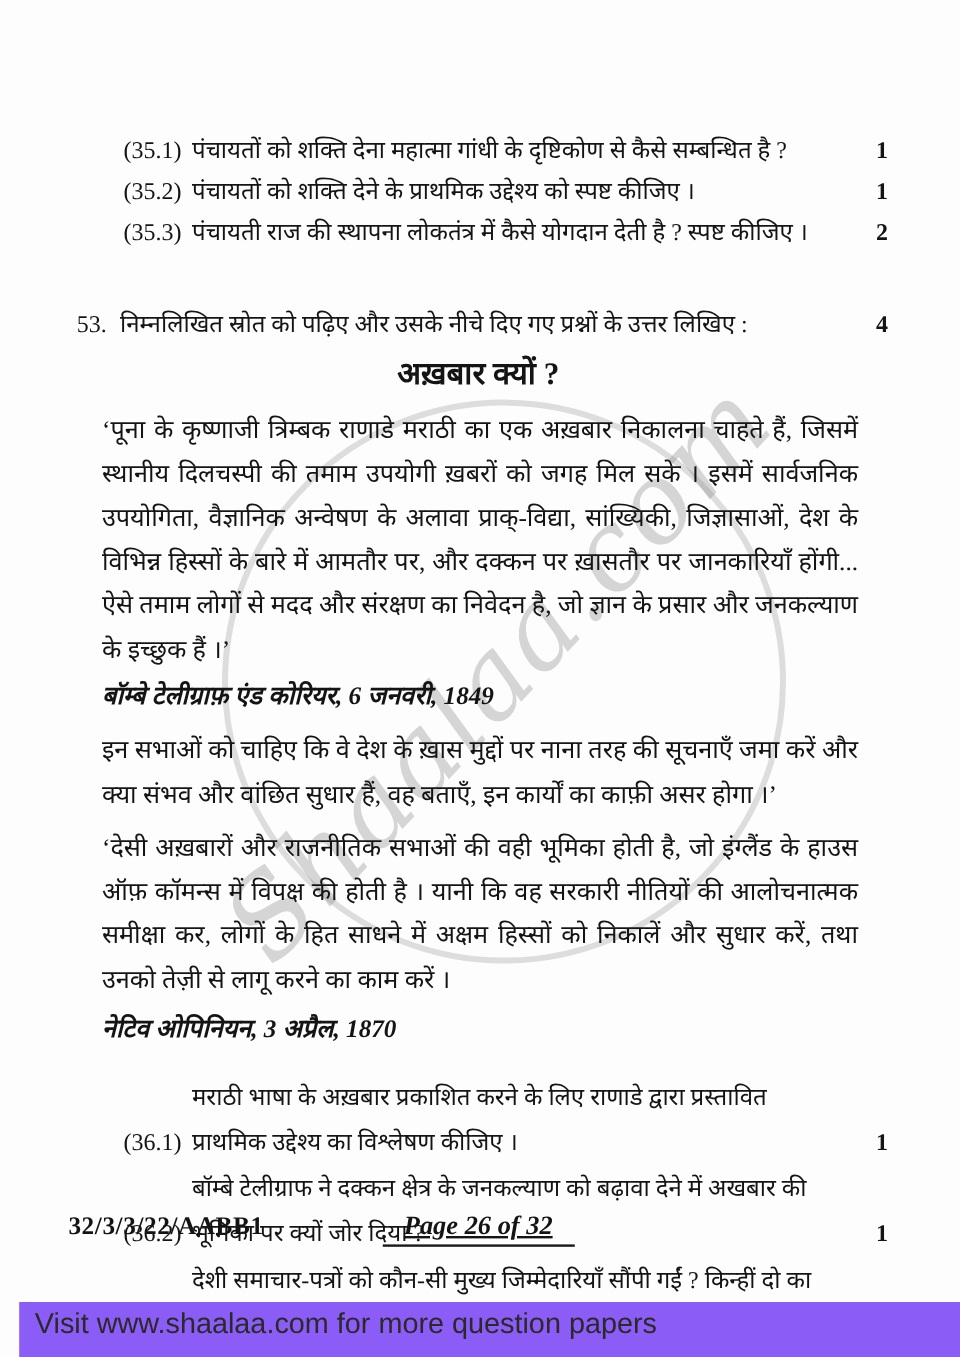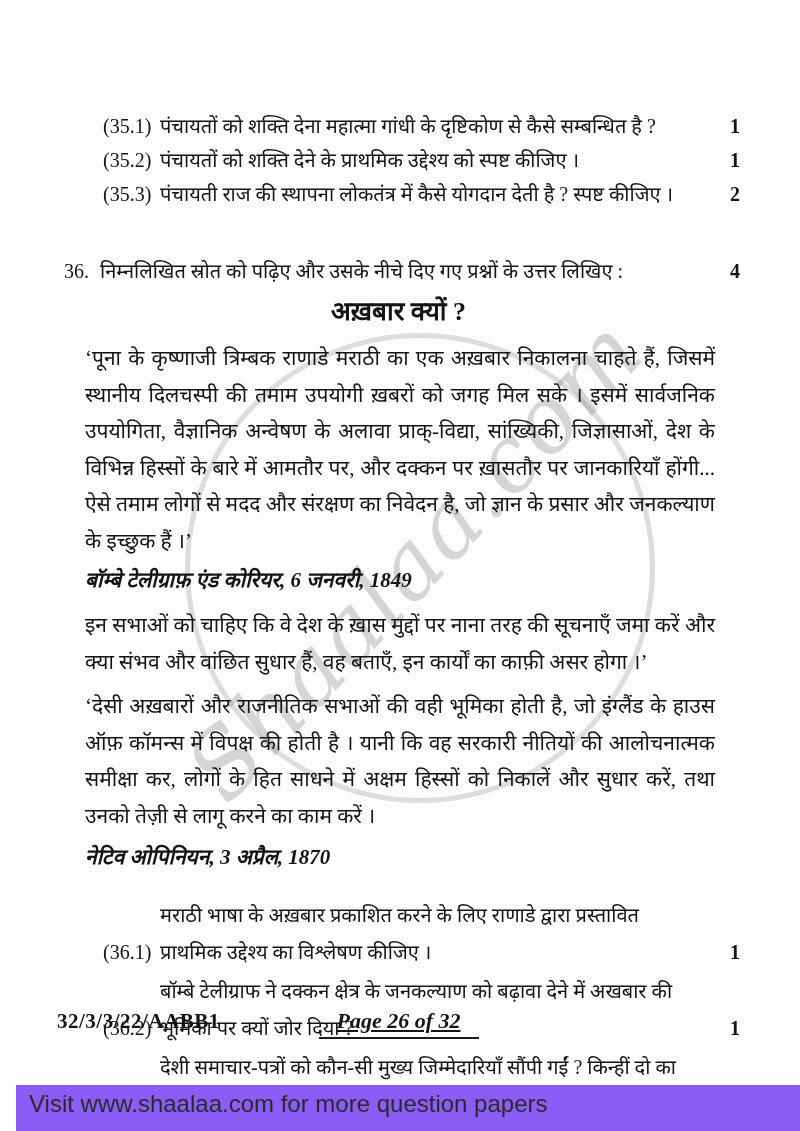--- a/index.html
+++ b/index.html
@@ -195,21 +195,21 @@
       <span class="qtext">पंचायतों को शक्ति देने के प्राथमिक उद्देश्य को स्पष्ट कीजिए ।</span>
       <span class="qmarks">1</span>
     </div>
     <div class="qrow">
       <span class="qnum">(35.3)</span>
       <span class="qtext">पंचायती राज की स्थापना लोकतंत्र में कैसे योगदान देती है ? स्पष्ट कीजिए ।</span>
       <span class="qmarks">2</span>
     </div>
 
     <div class="qrow qrow-main">
-      <span class="qnum">36.</span>
+      <span class="qnum">53.</span>
       <span class="qtext">निम्नलिखित स्रोत को पढ़िए और उसके नीचे दिए गए प्रश्नों के उत्तर लिखिए :</span>
       <span class="qmarks">4</span>
     </div>
 
     <div class="source-heading">अख़बार क्यों ?</div>
     <p class="para para-first">‘पूना के कृष्णाजी त्रिम्बक राणाडे मराठी का एक अख़बार निकालना चाहते हैं, जिसमें स्थानीय दिलचस्पी की तमाम उपयोगी ख़बरों को जगह मिल सके । इसमें सार्वजनिक उपयोगिता, वैज्ञानिक अन्वेषण के अलावा प्राक्-विद्या, सांख्यिकी, जिज्ञासाओं, देश के विभिन्न हिस्सों के बारे में आमतौर पर, और दक्कन पर ख़ासतौर पर जानकारियाँ होंगी... ऐसे तमाम लोगों से मदद और संरक्षण का निवेदन है, जो ज्ञान के प्रसार और जनकल्याण के इच्छुक हैं ।’</p>
     <div class="citation">बॉम्बे टेलीग्राफ़ एंड कोरियर, 6 जनवरी, 1849</div>
     <p class="para">इन सभाओं को चाहिए कि वे देश के ख़ास मुद्दों पर नाना तरह की सूचनाएँ जमा करें और क्या संभव और वांछित सुधार हैं, वह बताएँ, इन कार्यों का काफ़ी असर होगा ।’</p>
     <p class="para">‘देसी अख़बारों और राजनीतिक सभाओं की वही भूमिका होती है, जो इंग्लैंड के हाउस ऑफ़ कॉमन्स में विपक्ष की होती है । यानी कि वह सरकारी नीतियों की आलोचनात्मक समीक्षा कर, लोगों के हित साधने में अक्षम हिस्सों को निकालें और सुधार करें, तथा उनको तेज़ी से लागू करने का काम करें ।</p>
     <div class="citation citation-2">नेटिव ओपिनियन, 3 अप्रैल, 1870</div>

